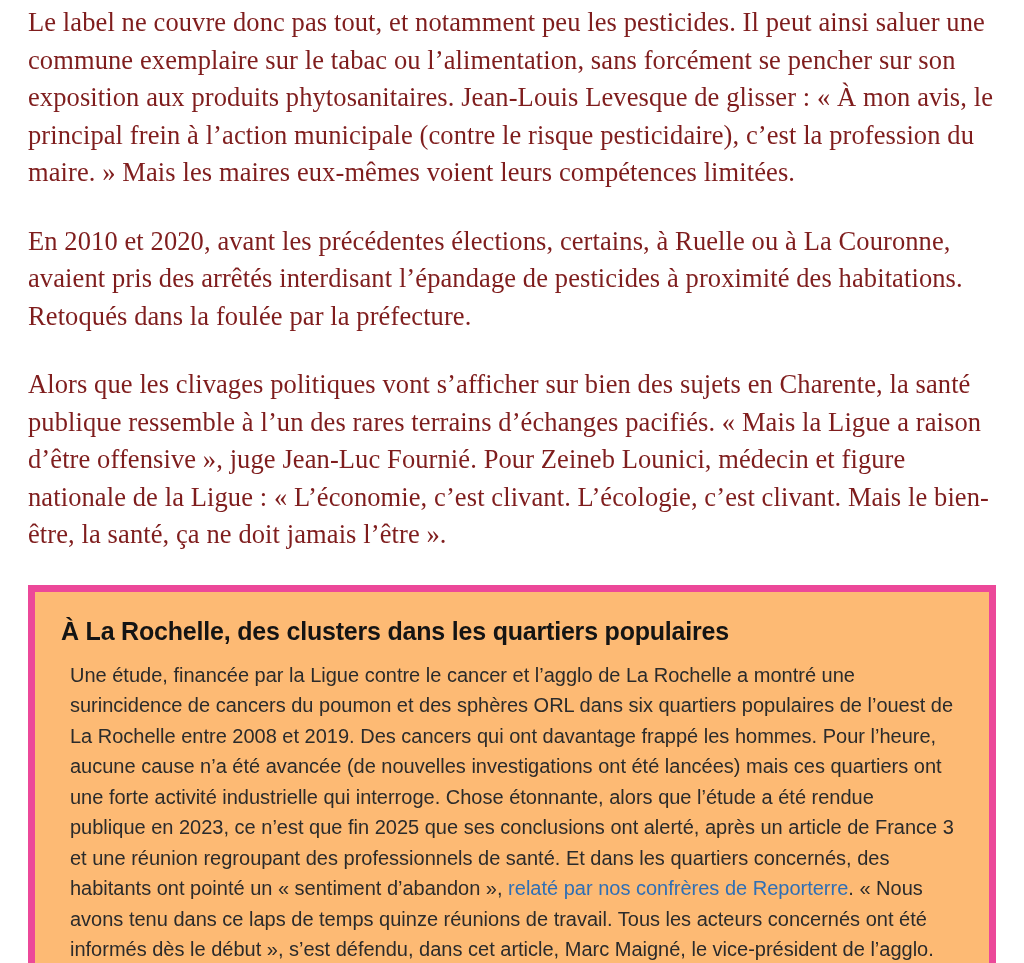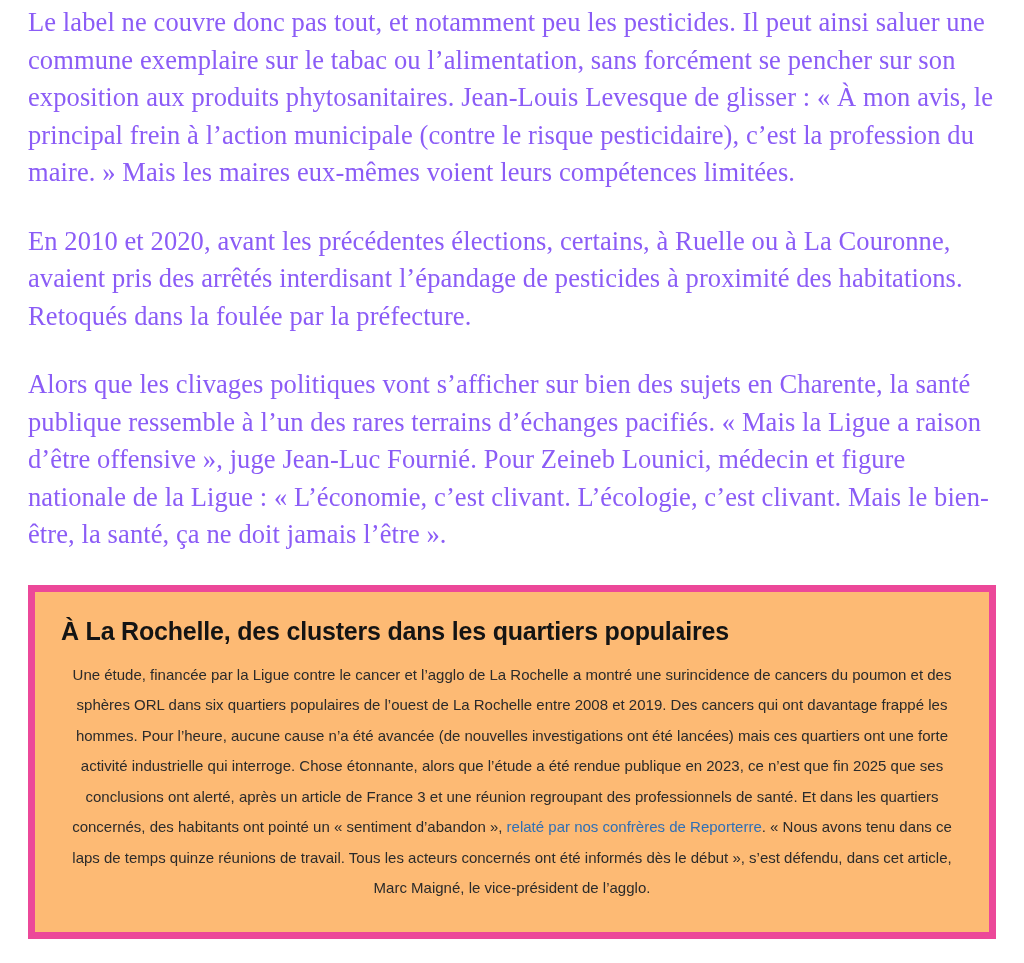--- a/index.html
+++ b/index.html
@@ -15,21 +15,21 @@
   }
   .page {
     width: 1024px;
     box-sizing: border-box;
     padding: 0 28px;
   }
   .article-body p {
     font-family: "Liberation Serif", serif;
     font-size: 26.5px;
     line-height: 37.5px;
-    color: #8b5cf6;
+    color: #7f1d1d;
     margin: 0 0 31px 0;
     text-align: left;
     letter-spacing: 0.1px;
   }
   .article-body p:first-child {
     margin-top: 0;
     padding-top: 4px;
   }
   .callout {
     margin: 14px 0 0 0;
@@ -42,25 +42,25 @@
     font-family: "Liberation Sans", sans-serif;
     font-weight: bold;
     font-size: 25px;
     line-height: 30px;
     color: #141414;
     margin: 0 0 14px 0;
     letter-spacing: -0.2px;
   }
   .callout-text {
     font-family: "Liberation Sans", sans-serif;
-    font-size: 15px;
+    font-size: 20px;
     line-height: 30.5px;
     color: #2b2b2b;
-    margin: 2px;
-    text-align: center;
+    margin: 9px;
+    text-align: left;
   }
   .callout-text a {
     color: #2f6fb5;
     text-decoration: none;
   }
   .spacer-bottom {
     height: 22px;
   }
 </style>
 </head>

